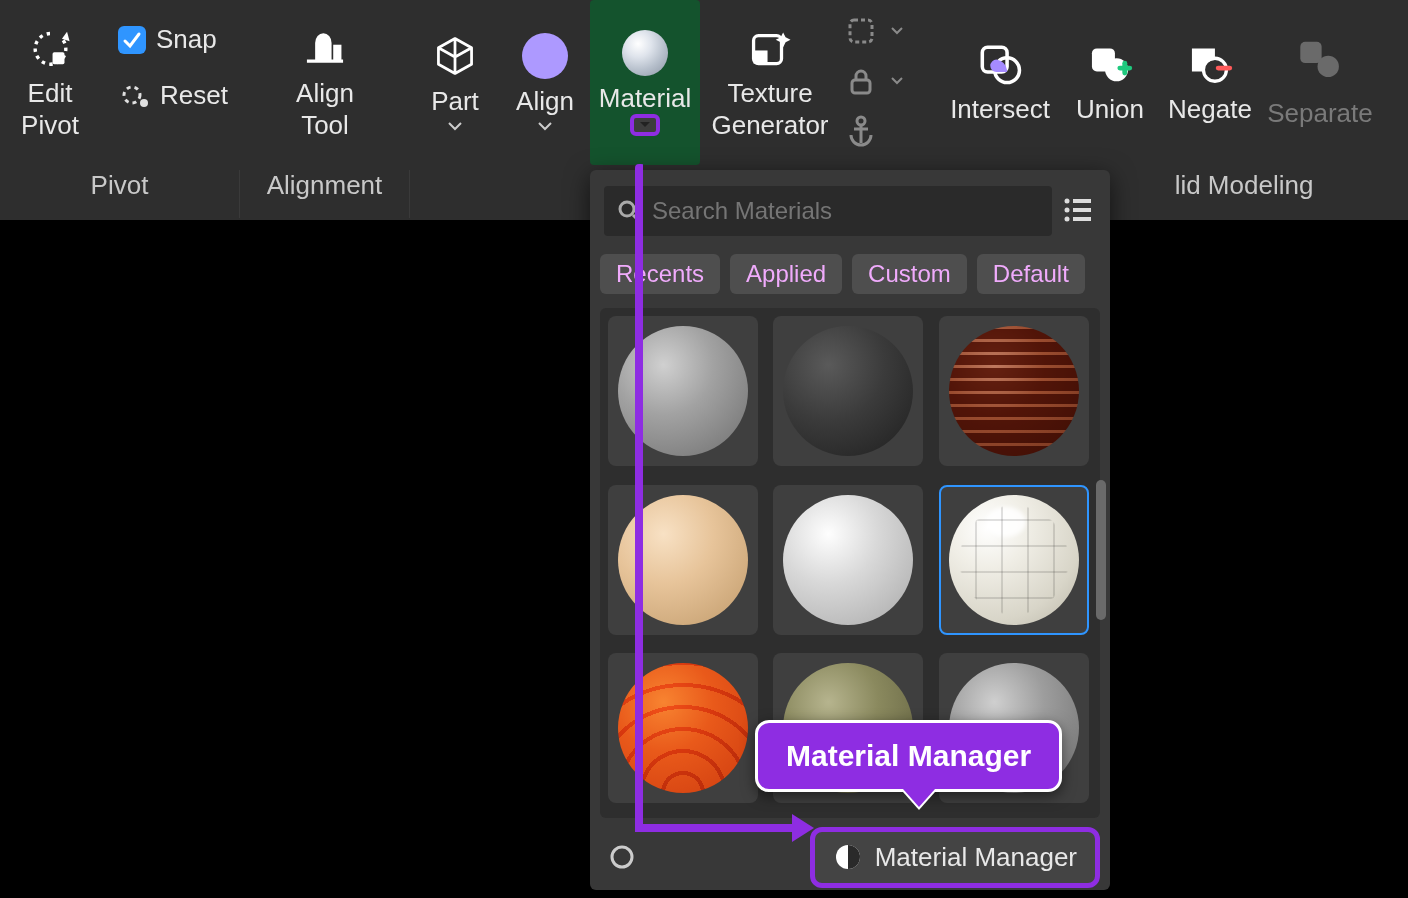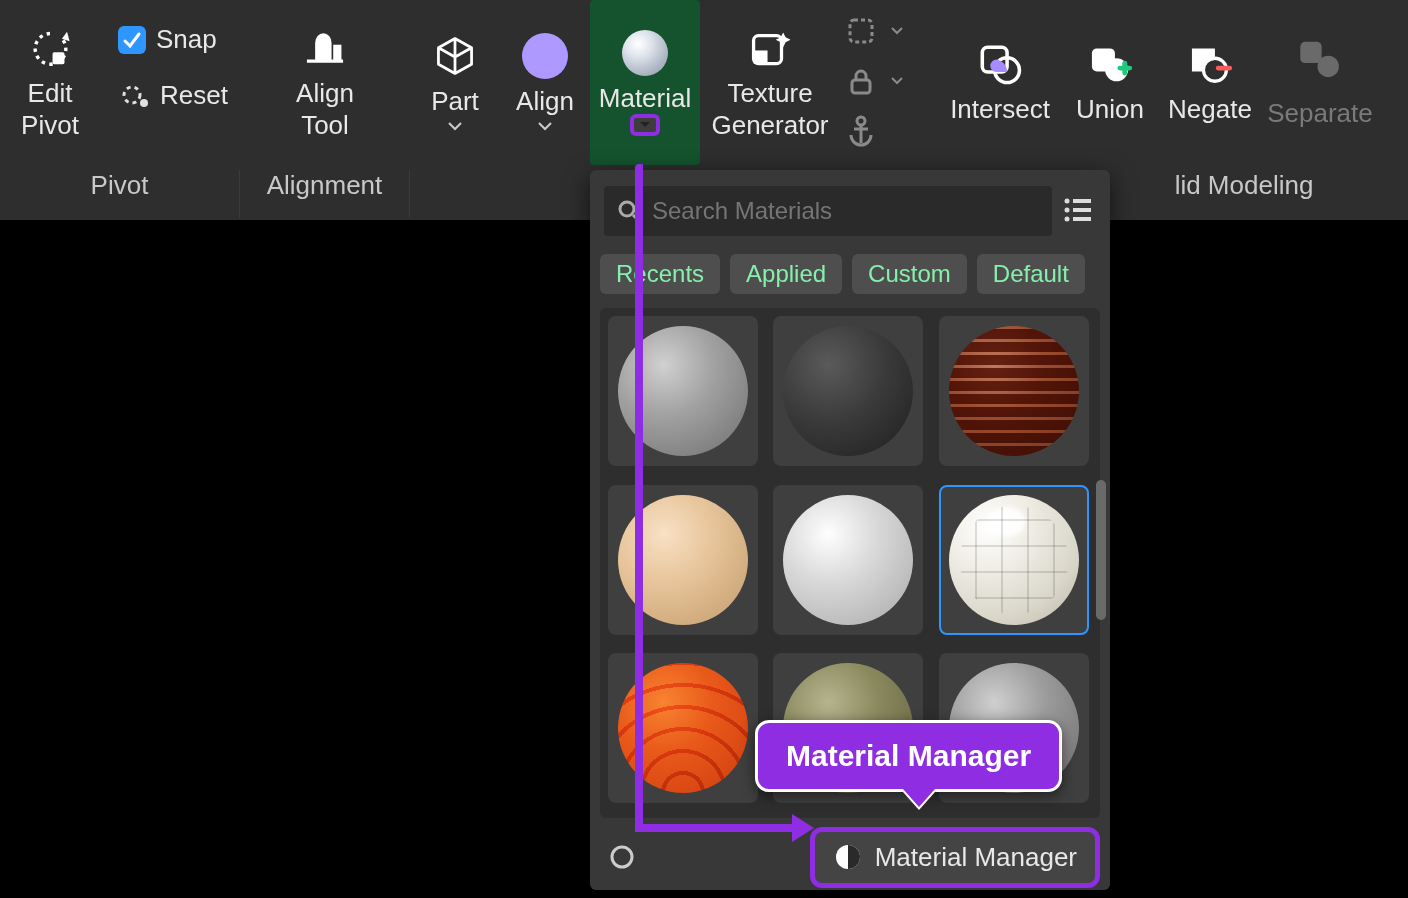--- a/index.html
+++ b/index.html
@@ -33,21 +33,21 @@
   
   .viewport { position: absolute; top: 220px; left: 0; right: 0; bottom: 0; background: #000; }
   
   
   .popup { position: absolute; left: 590px; top: 170px; width: 520px; height: 720px; background: #383838; border-radius: 6px; box-shadow: 0 6px 24px rgba(0,0,0,.6); display:flex; flex-direction: column; padding: 10px 10px 0 10px; overflow:hidden;}
   .search-row { display:flex; align-items:center; gap:10px; padding: 6px 4px; }
   .search-box { flex:1; height: 50px; background:#2a2a2a; border-radius: 4px; display:flex; align-items:center; padding: 0 12px; gap:10px;}
   .search-input { flex:1; background:transparent; border:none; outline:none; color:#ccc; font-size: 24px; }
   .list-icon { width:34px; height:34px;}
   .filter-row { display:flex; gap:10px; padding: 12px 0 14px 0; }
-  .chip { background:#4e4e4e; border-radius: 6px; padding: 6px 16px; font-size: 24px; color:#86efac; }
+  .chip { background:#4e4e4e; border-radius: 6px; padding: 6px 16px; font-size: 24px; color:#f0abfc; }
   .grid-wrap { flex:0 0 auto; background:#2e2e2e; border-radius:6px; padding:8px; display:grid; grid-template-columns: repeat(3, 1fr); gap: 12px; height: 510px; }
   .swatch { background:#3f3f3f; border-radius: 8px; width: 150px; height: 150px; display:flex; align-items:center; justify-content:center; overflow:hidden; position:relative;}
   .swatch.sel { border: 2px solid #2f95ff; }
   .sphere { width: 130px; height: 130px; border-radius: 50%; }
   .bottom-row { display:flex; align-items:center; justify-content:space-between; gap: 12px; padding: 10px 0; height: 78px; }
   .mgr-btn { display:flex; align-items:center; gap:12px; background:#444; border-radius: 8px; padding: 10px 18px; font-size: 26px; }
   .mgr-btn.highlighted { border: 5px solid #8e2de2; border-radius: 12px;}
   .gen-btn-stub { display:flex; align-items:center; gap:10px; color:#bbb; font-size:26px; padding-left:8px; overflow:hidden; max-width:120px;}
   .scrollbar { position:absolute; right: 4px; top: 310px; width: 10px; height: 140px; background:#6a6a6a; border-radius: 5px;}
   

